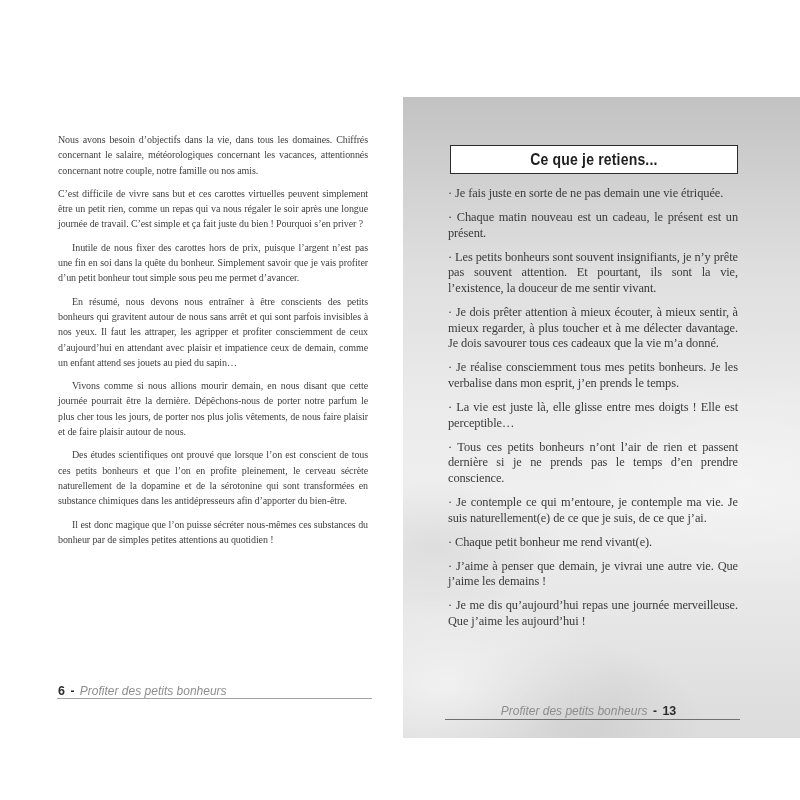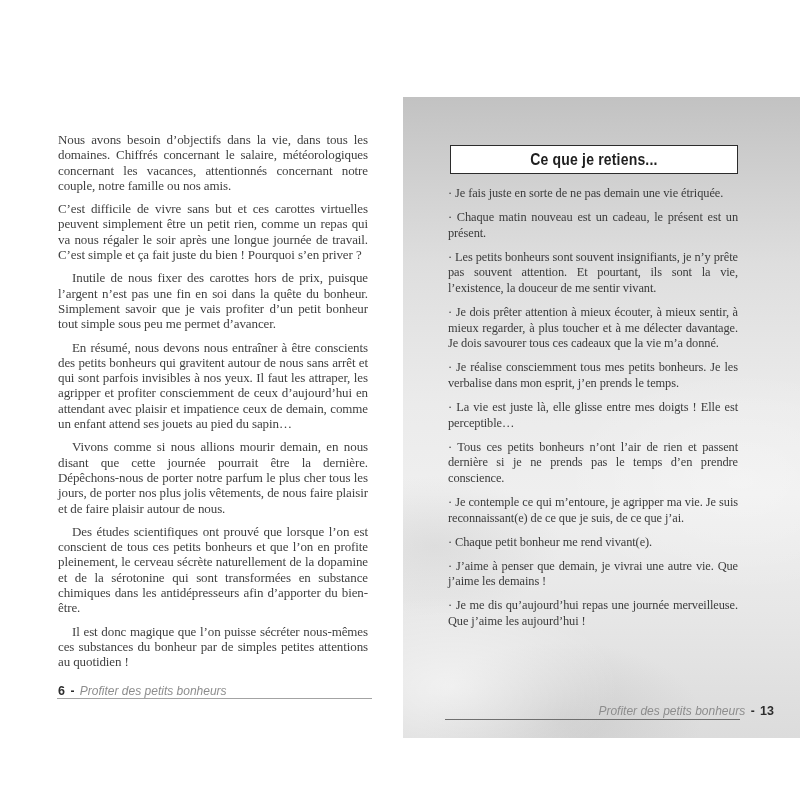--- a/index.html
+++ b/index.html
@@ -8,21 +8,21 @@
     background:#ffffff;
     font-family:"Liberation Serif",serif;
   }
   .page{position:absolute;top:0;height:800px;background:#ffffff;}
   .page-left{left:0;width:400px;}
   .page-right{left:400px;width:400px;margin-top:19px;}
 
   
   .left-col{position:absolute;left:58px;top:132px;width:310px;}
   .para{
-    font-size:13px;line-height:15.3px;letter-spacing:-0.1px;
+    font-size:10px;line-height:15.3px;letter-spacing:-0.1px;
     color:#3f3f3f;text-align:justify;margin:0 0 8px 0;
   }
   .left-col p:nth-of-type(n+3){text-indent:14px;}
 
   .footer{font-family:"Liberation Sans",sans-serif;white-space:nowrap;}
   .footer-left{position:absolute;left:58px;top:681px;width:316px;}
   .pg-num{font-weight:bold;font-size:12.5px;color:#2d2d2d;}
   .pg-sep{font-weight:bold;font-size:12px;color:#2d2d2d;padding:0 1px;}
   .pg-title{font-style:italic;font-size:12px;color:#8d8d8d;}
   .rule{position:absolute;height:1px;}
@@ -47,21 +47,21 @@
     font-family:"Liberation Sans",sans-serif;font-weight:700;
     font-size:16.5px;color:#1f1f1f;letter-spacing:0.2px;
     display:inline-block;transform:scaleX(0.85);white-space:nowrap;
   }
   .right-col{position:absolute;left:45px;top:89px;width:290px;}
   .bullet{
     font-size:12.4px;line-height:15.6px;letter-spacing:-0.1px;
     color:#3b3b3b;text-align:justify;margin:0 0 8.5px 0;
   }
   .footer-right{position:absolute;left:0;top:604px;width:100%;}
-  .footer-right .txt{display:block;text-align:right;padding-right:26px;}
+  .footer-right .txt{display:block;text-align:center;padding-right:26px;}
   .rule-right{left:42px;top:18px;width:295px;background:#6f6f6f;}
 </style>
 </head>
 <body>
 
 <div>
 
   <div class="page page-left">
     <div class="left-col">
 
@@ -103,21 +103,21 @@
           <p class="bullet">· Les petits bonheurs sont souvent insignifiants, je n’y prête pas souvent attention. Et pourtant, ils sont la vie, l’existence, la douceur de me sentir vivant.</p>
 
           <p class="bullet">· Je dois prêter attention à mieux écouter, à mieux sentir, à mieux regarder, à plus toucher et à me délecter davantage. Je dois savourer tous ces cadeaux que la vie m’a donné.</p>
 
           <p class="bullet">· Je réalise consciemment tous mes petits bonheurs. Je les verbalise dans mon esprit, j’en prends le temps.</p>
 
           <p class="bullet">· La vie est juste là, elle glisse entre mes doigts ! Elle est perceptible…</p>
 
           <p class="bullet">· Tous ces petits bonheurs n’ont l’air de rien et passent dernière si je ne prends pas le temps d’en prendre conscience.</p>
 
-          <p class="bullet">· Je contemple ce qui m’entoure, je agripper ma vie. Je suis reconnaissant(e) de ce que je suis, de ce que j’ai.</p>
+          <p class="bullet">· Je contemple ce qui m’entoure, je contemple ma vie. Je suis naturellement(e) de ce que je suis, de ce que j’ai.</p>
 
           <p class="bullet">· Chaque petit bonheur me rend vivant(e).</p>
 
           <p class="bullet">· J’aime à penser que demain, je vivrai une autre vie. Que j’aime les demains !</p>
 
           <p class="bullet">· Je me dis qu’aujourd’hui repas une journée merveilleuse. Que j’aime les aujourd’hui !</p>
 
         </div>
 
       <div class="footer footer-right">

